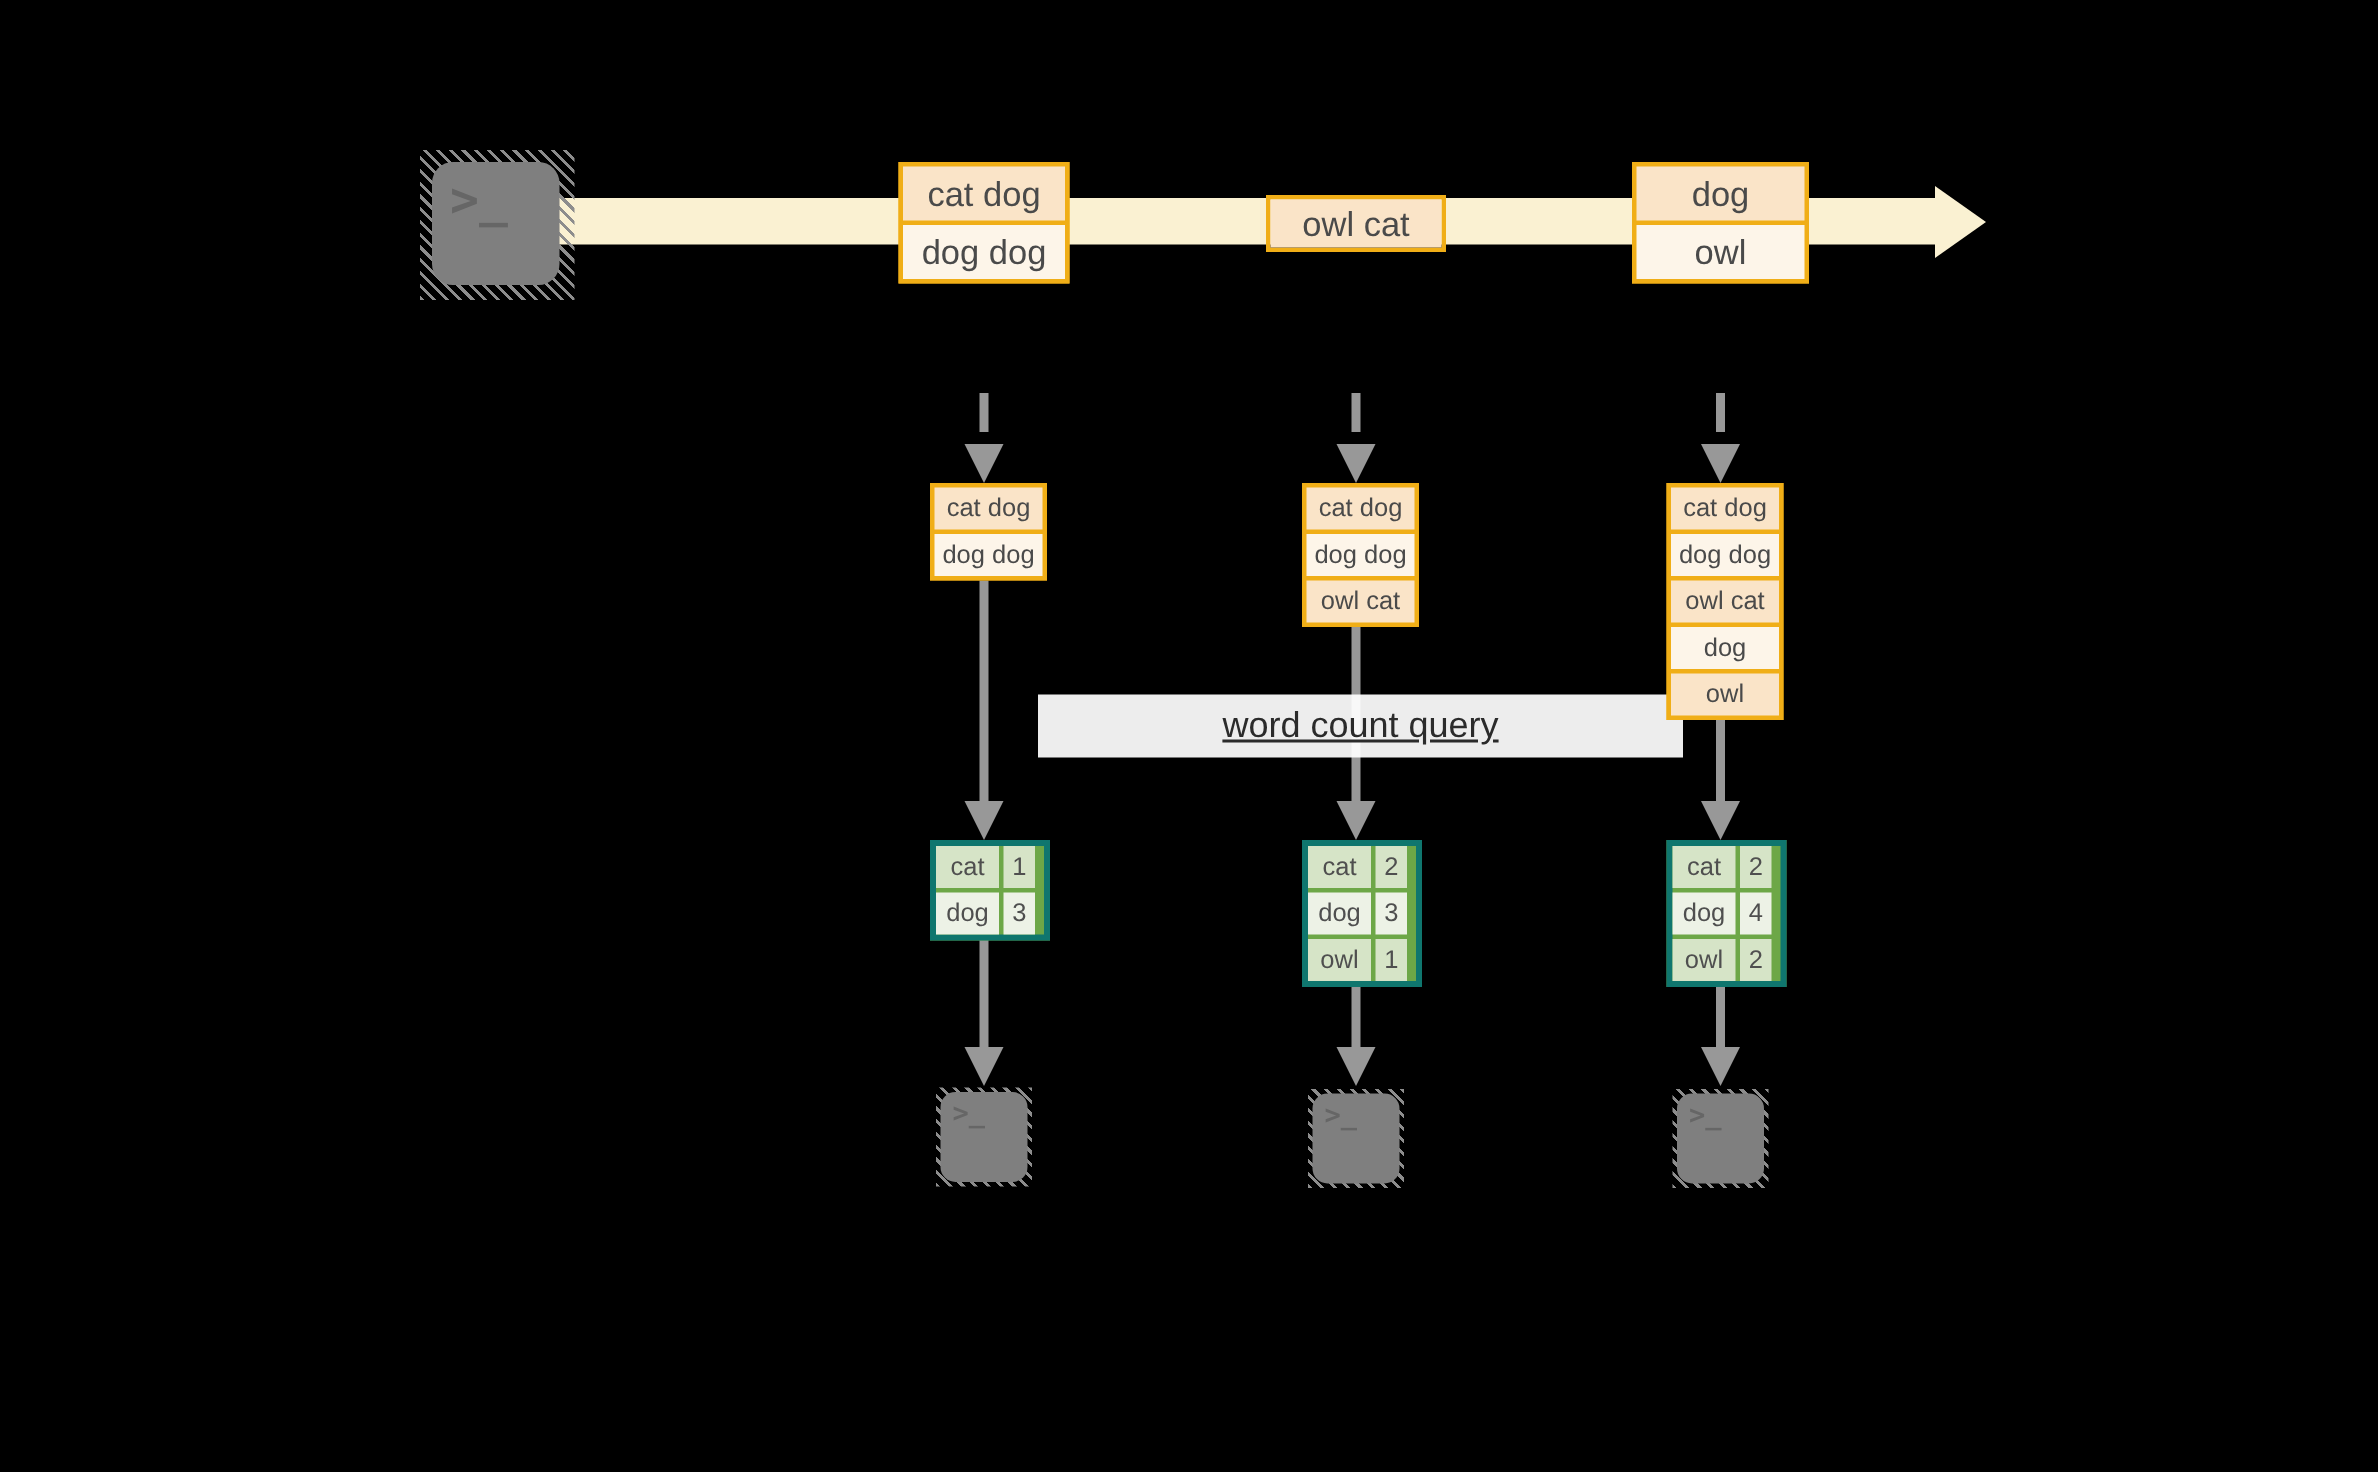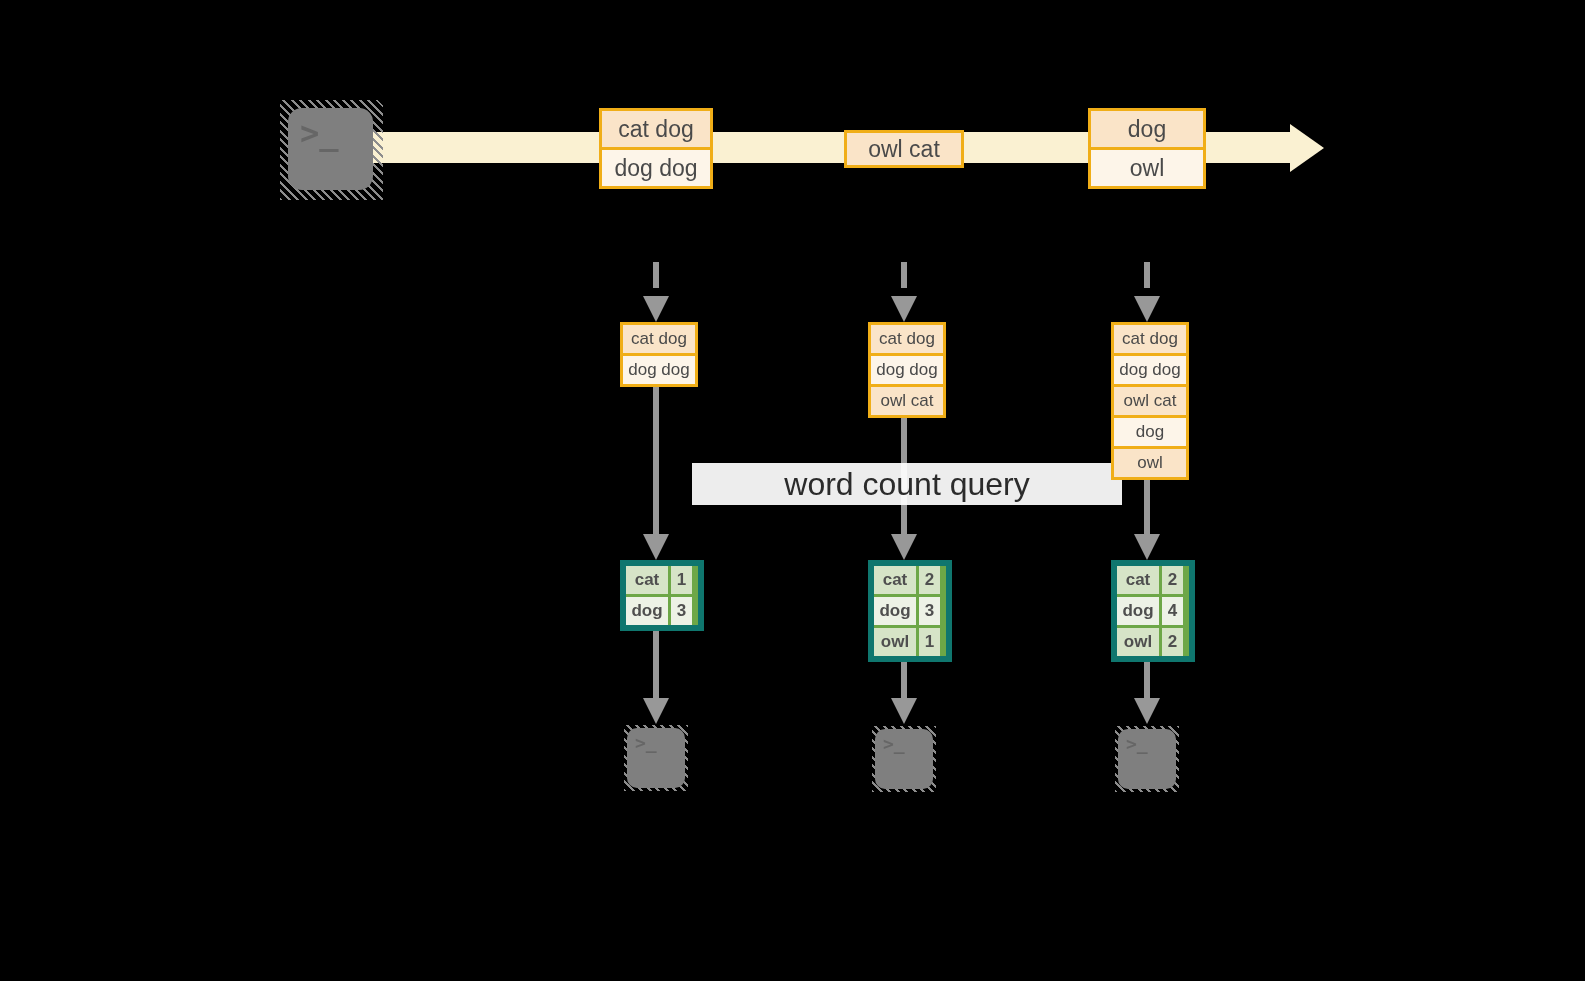--- a/index.html
+++ b/index.html
@@ -36,23 +36,23 @@
   .stack-row:nth-child(even){background:#FDF5E9;}
   
   .darrow,.sarrow{position:absolute;width:26px;z-index:2;}
   .dash{position:absolute;left:10px;top:0;width:6px;height:26px;background:#989898;}
   .stem{position:absolute;left:10px;top:0;bottom:22px;width:6px;background:#989898;}
   .head-down{position:absolute;left:0;bottom:0;width:0;height:0;
     border-left:13px solid transparent;border-right:13px solid transparent;border-top:26px solid #989898;}
   
   .banner{position:absolute;left:692px;top:463px;width:430px;height:42px;z-index:4;
     background:rgba(255,255,255,0.93);display:flex;align-items:center;justify-content:center;
-    font-size:32px;color:#2B2B2B;}
+    font-size:24px;color:#2B2B2B;text-decoration:underline;}
   
-  .wtable{position:absolute;width:72px;border:6px solid #0f766e;background:#6DA747;z-index:6;font-weight:bold;}
+  .wtable{position:absolute;width:72px;border:4px solid #0f766e;background:#6DA747;z-index:6;}
   .trow{display:flex;height:28px;line-height:28px;font-size:17px;color:#4F4F4F;}
   .trow+.trow{margin-top:3px;}
   .trow:nth-child(odd) .tcell{background:#D6E4C7;}
   .trow:nth-child(even) .tcell{background:#EDF2E6;}
   .tcell{text-align:center;}
   .tcell-word{width:42px;margin-right:3px;}
   .tcell-num{width:21px;}
 </style>
 </head>
 <body>

